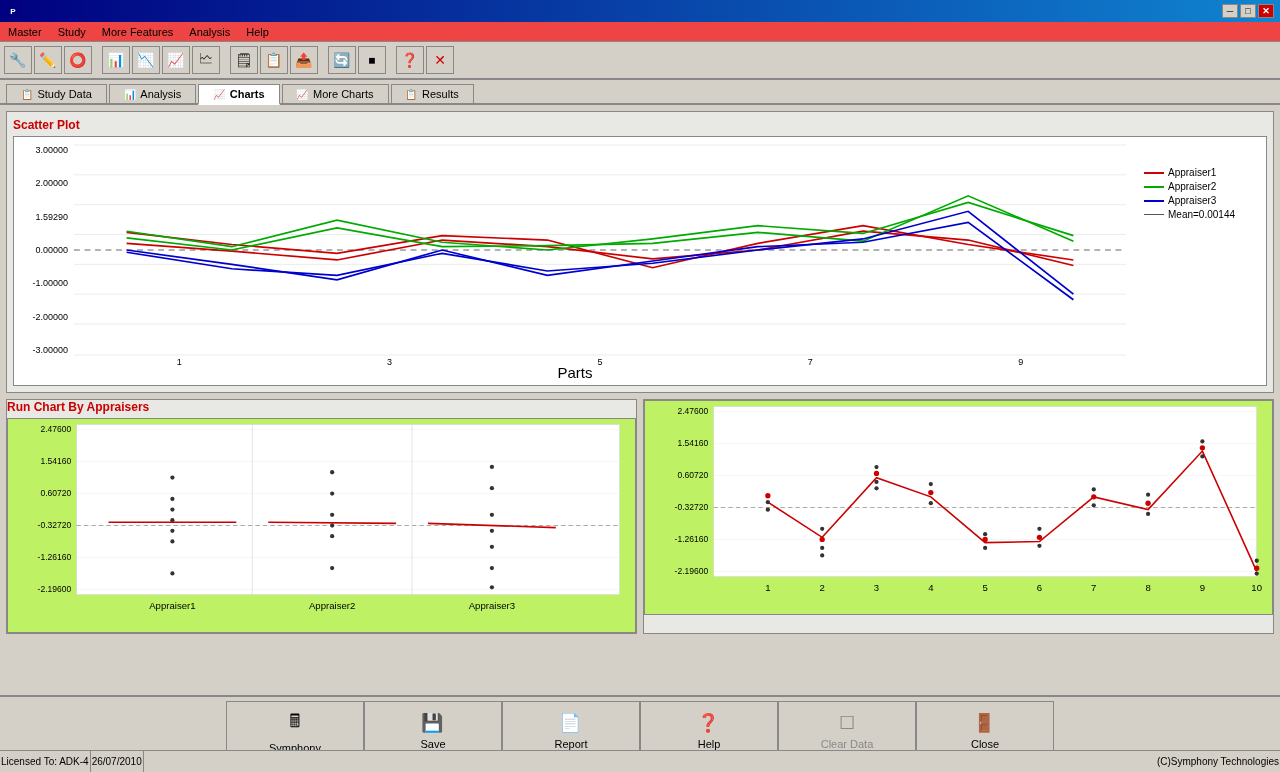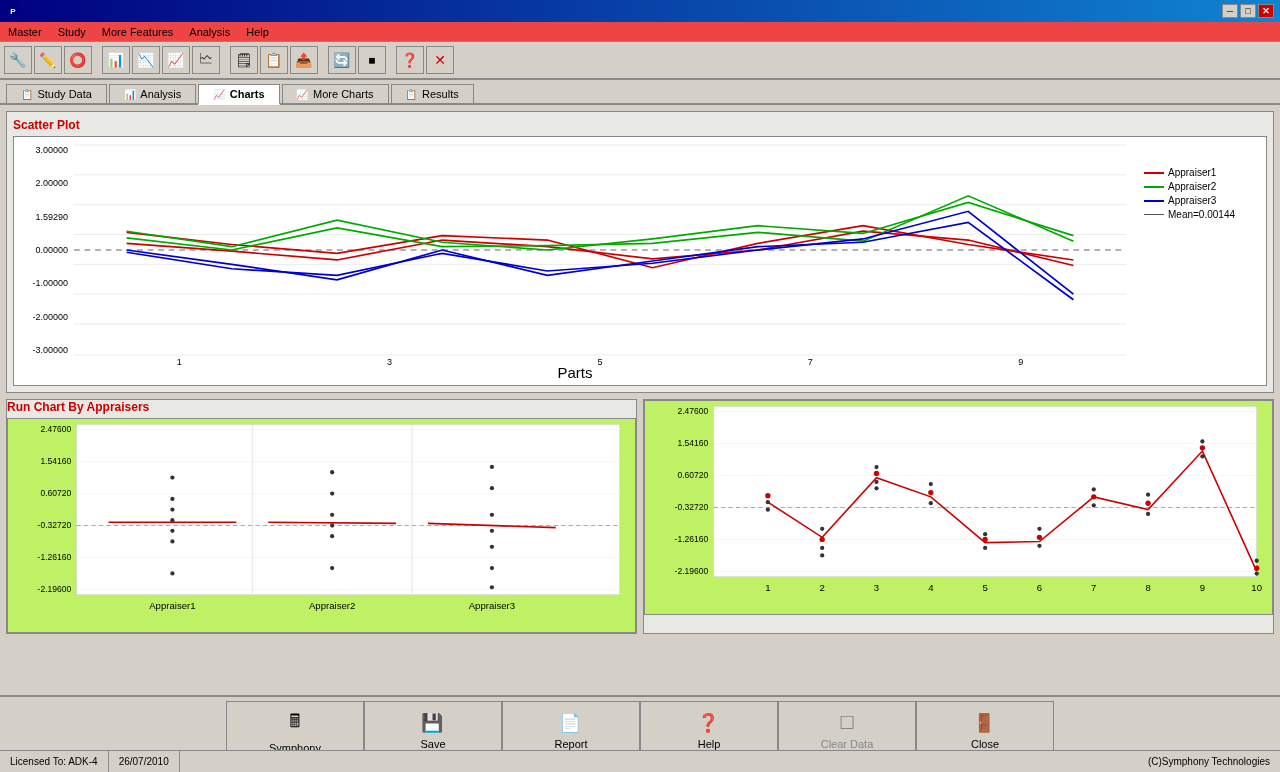--- a/index.html
+++ b/index.html
@@ -217,21 +217,21 @@
       left: 0;
       right: 0;
       height: 22px;
       background: #d4d0c8;
       border-top: 1px solid #888;
       display: flex;
       align-items: center;
       font-size: 10px;
     }
     .status-item {
-      padding: 0 10px;
+      padding: 0 1px;
       border-right: 1px solid #888;
       height: 100%;
       display: flex;
       align-items: center;
     }
     .status-item:last-child { border-right: none; margin-left: auto; text-align: right; }
 
     
     .app-icon-small {
       width: 14px; height: 14px;

